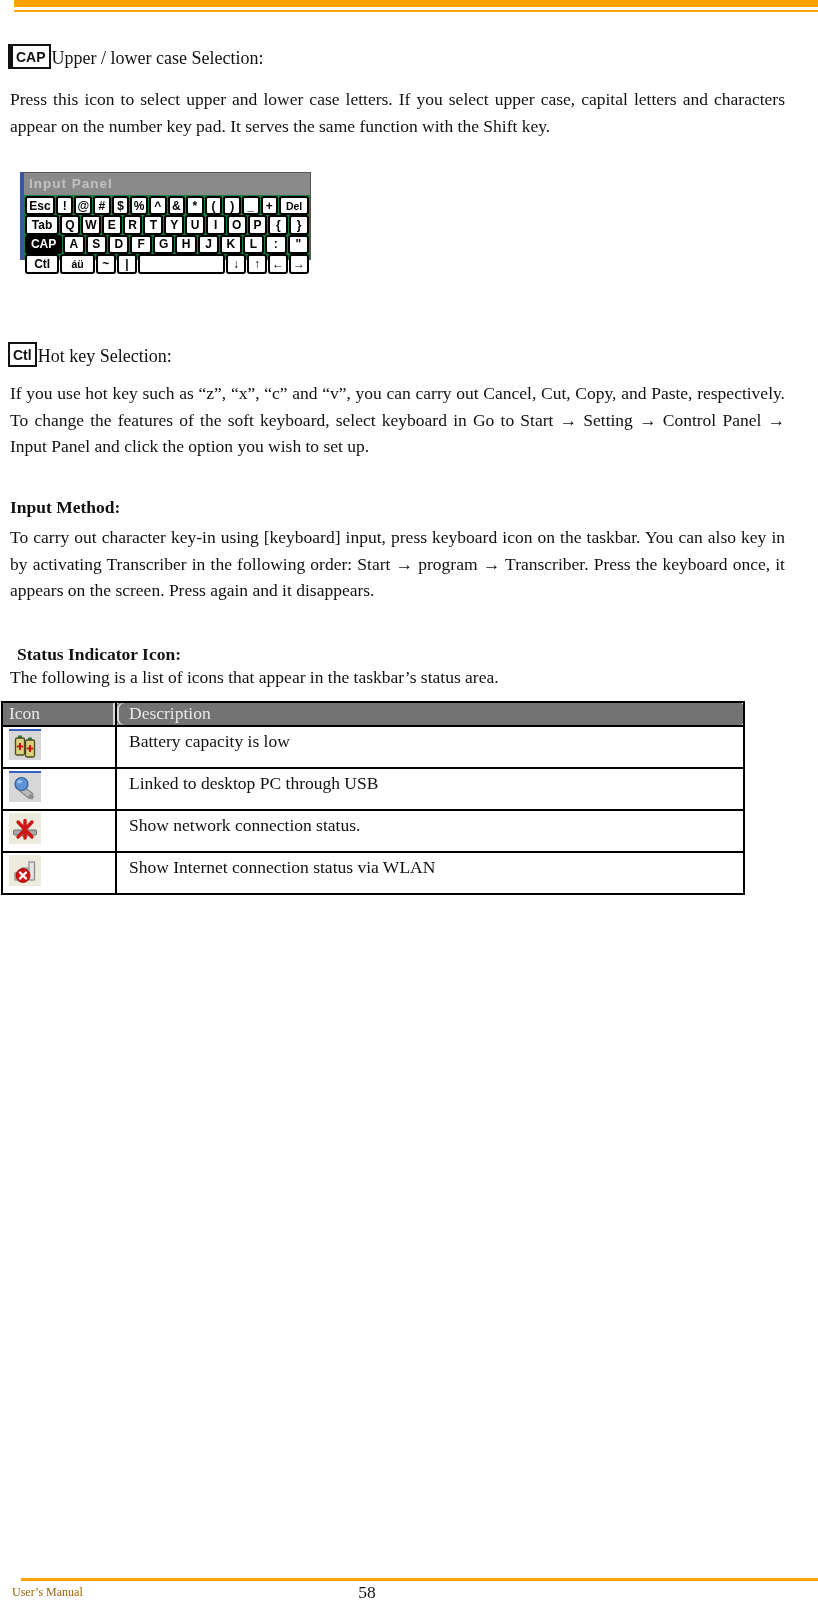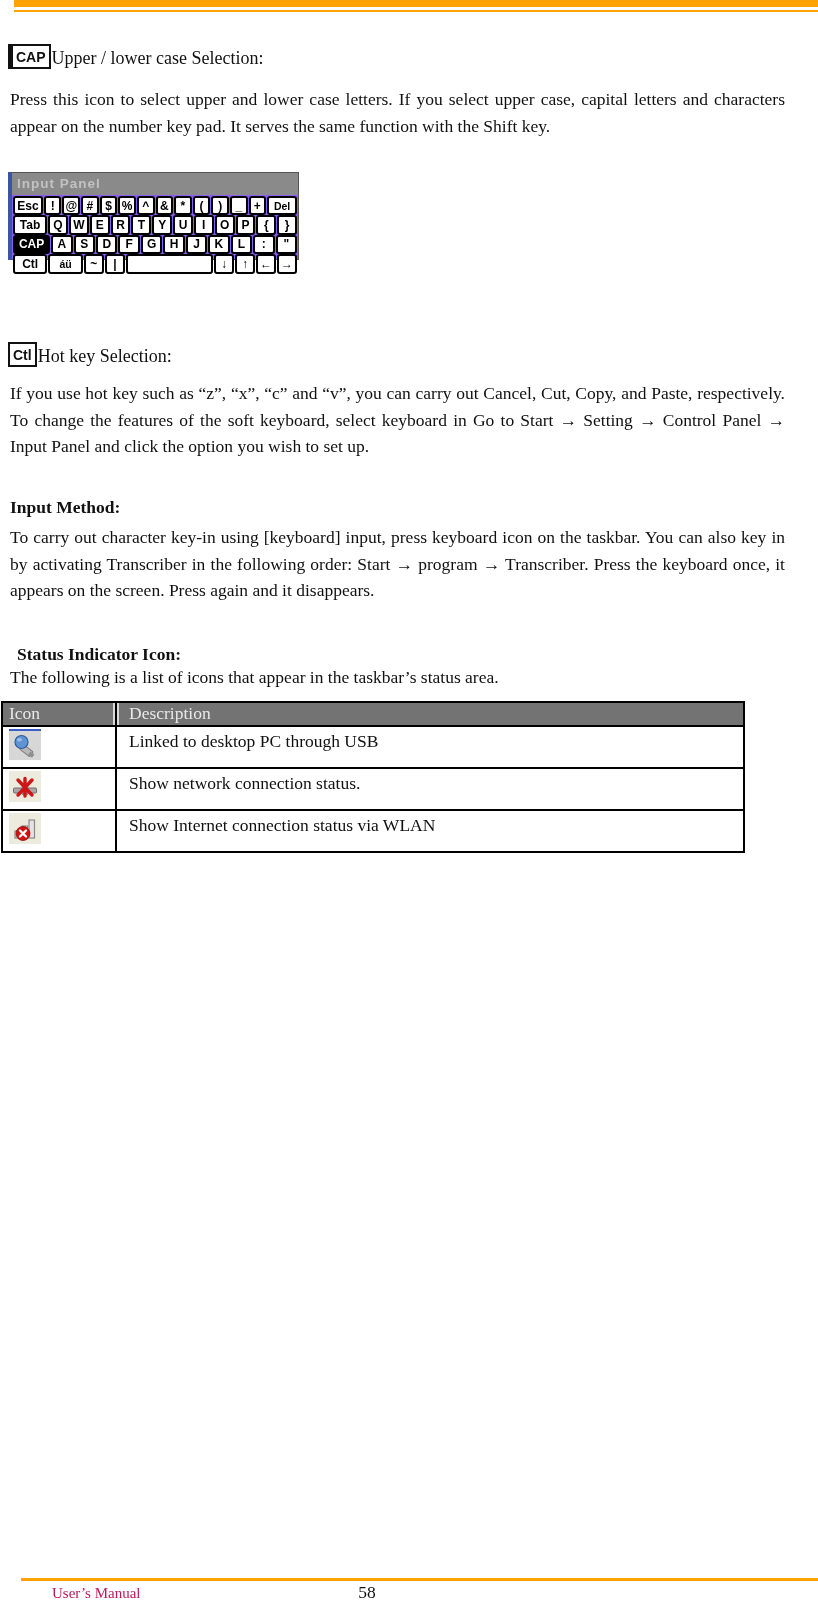--- a/index.html
+++ b/index.html
@@ -32,24 +32,24 @@
     font-size:17.5px; line-height:26.5px;
     text-align:justify;
   }
   .bold-head {
     position:absolute; left:10px; width:775px;
     font-size:17.5px; font-weight:bold;
   }
 
   
   .kbd {
-    position:absolute; left:8px; top:172px;
+    position:absolute; left:20px; top:172px;
     width:291px; height:88px;
     border:1px solid #555; border-left:4px solid #3a55a4;
-    background:#8b5cf6;
+    background:#15803d;
   }
   .kbd-title {
     height:22px; background:#8a8a8a; color:#c2c2c2;
     font-family:"Liberation Sans", sans-serif;
     font-weight:bold; font-size:13.5px; line-height:22px;
     padding-left:5px; letter-spacing:1px;
   }
   .kbd-rows { padding:1px 1px 0 1px; }
   .kbd-row  { display:flex; height:19.4px; gap:1px; }
   .key {
@@ -71,34 +71,34 @@
     position:absolute; left:1px; top:701px;
     width:744px; border-collapse:collapse;
     table-layout:fixed;
   }
   .status-table th, .status-table td { border:2px solid #000; }
   .status-table th {
     background:#737373; color:#e9e9e9;
     font-weight:normal; font-size:17.5px;
     text-align:left; height:23px; padding:0 0 1px 6px;
   }
-  .status-table th.desc-h { padding-left:12px; box-shadow:inset 2px 0 0 #d9d9d9; }
+  .status-table th.desc-h { padding-left:12px; box-shadow:inset 2px 0 0 #d9d9d9;border-radius:6px; }
   .status-table th.icon-h { box-shadow:inset -2px 0 0 #d9d9d9; }
   .status-table td { height:42px; vertical-align:top; }
   .td-desc { font-size:17.5px; padding:4px 4px 0 12px; }
   .icon-chip {
     margin:2px 0 0 6px; width:32px; height:31px;
     display:flex; align-items:center; justify-content:center;
   }
   .chip-gray  { background:#d7d7d7; border-top:2px solid #3a60c8; }
   .chip-beige { background:#edebdd; }
 
   
   .footer-line   { position:absolute; left:21px; right:0; top:1578px; height:3px; background:#FFA300; }
-  .footer-manual { position:absolute; left:12px; top:1585px; color:#be185d; font-size:15px;margin-left:40px; }
+  .footer-manual { position:absolute; left:12px; top:1585px; color:#a16207; font-size:12px; }
   .footer-page   { position:absolute; left:337px; top:1582px; width:60px; text-align:center; font-size:17.5px; color:#111; }
 </style>
 </head>
 <body>
 
 <div class="top-bar"></div>
 <div class="top-line"></div>
 
 <div class="sec-head" style="top:44px;">
   <span class="key-badge">CAP</span>
@@ -184,20 +184,35 @@
   <colgroup>
       <col style="width:114px;">
       <col>
     </colgroup>
   <tbody>
       <tr>
     <th class="icon-h">Icon</th>
     <th class="desc-h">Description</th>
   </tr>
 
+  <tr>
+    <td>
+      <div class="icon-chip chip-gray">
+        <svg width="26" height="26" viewBox="0 0 26 26">
+          <rect x="6" y="2.5" width="4" height="3" fill="#2f7d33"></rect>
+          <rect x="3.5" y="5" width="9" height="17" rx="1.5" fill="#d9d07c" stroke="#4a4a22" stroke-width="1.3"></rect>
+          <path d="M8 10v7M4.8 13.5h6.4" stroke="#c01818" stroke-width="2"></path>
+          <rect x="16" y="4.5" width="4" height="3" fill="#2f7d33"></rect>
+          <rect x="13.5" y="7" width="9" height="17" rx="1.5" fill="#d9d07c" stroke="#4a4a22" stroke-width="1.3"></rect>
+          <path d="M18 12v7M14.8 15.5h6.4" stroke="#c01818" stroke-width="2"></path>
+        </svg>
+      </div>
+    </td>
+    <td class="td-desc">Battery capacity is low</td>
+  </tr>
 
 
   <tr>
     <td>
       <div class="icon-chip chip-gray">
         <svg width="26" height="26" viewBox="0 0 26 26">
           <rect x="11" y="11" width="13" height="6" rx="1" transform="rotate(38 11 11)" fill="#b9b9b9" stroke="#7a7a7a" stroke-width="1"></rect>
           <circle cx="9.5" cy="9" r="6.5" fill="#5e93d4" stroke="#2f5c96" stroke-width="1.2"></circle>
           <ellipse cx="7.5" cy="6.8" rx="2.6" ry="1.8" fill="#9cc0ea"></ellipse>
           <rect x="18.5" y="18.5" width="5" height="4" transform="rotate(38 18.5 18.5)" fill="#8f8f8f"></rect>

